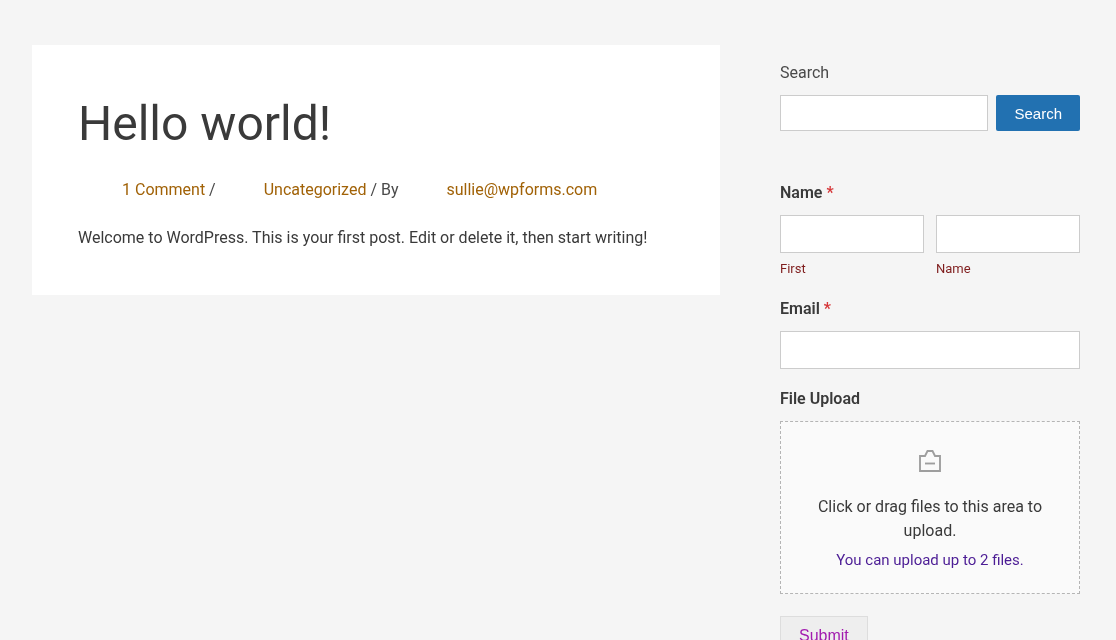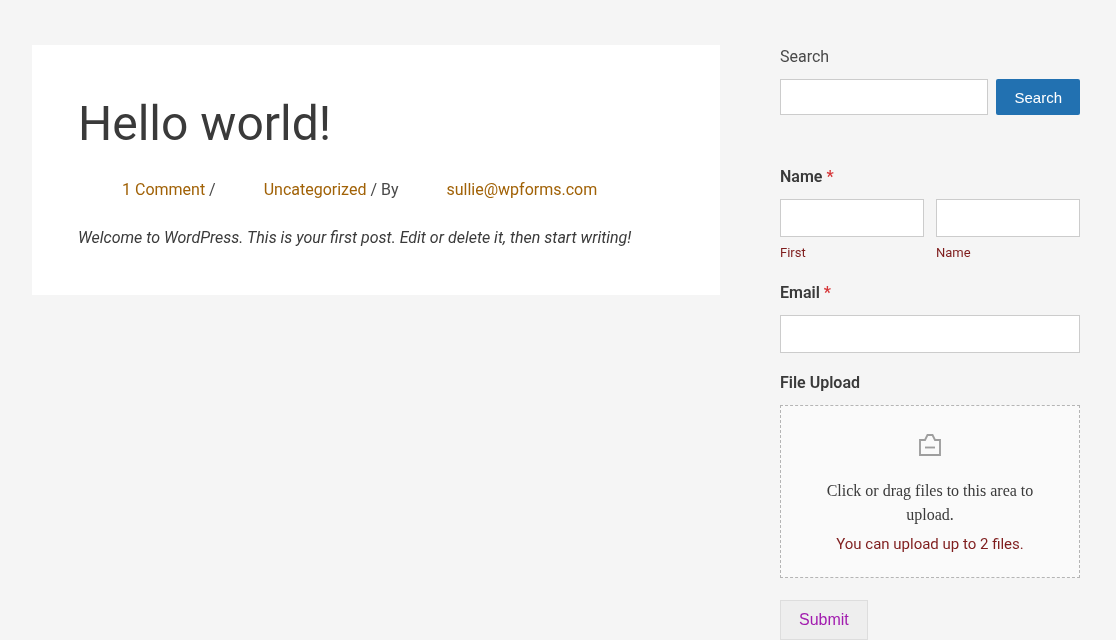--- a/index.html
+++ b/index.html
@@ -42,28 +42,28 @@
       color: #a16207;
       text-decoration: none;
       margin-left: 44px;
     }
     .post-meta .sep {
       color: #4a4a4a;
     }
     .post-content {
       font-size: 16px;
       color: #3a3a3a;
-      font-style: italic;
     }
     .sidebar {
       width: 300px;
       flex-shrink: 0;
     }
     .widget {
       margin-bottom: 50px;
+      margin-top: 16px;
     }
     .search-label {
       font-size: 16px;
       color: #4a4a4a;
       margin-bottom: 10px;
       display: block;
     }
     .search-row {
       display: flex;
       gap: 8px;
@@ -129,25 +129,24 @@
     }
     .file-icon {
       display: inline-block;
       margin-bottom: 12px;
       color: #9e9e9e;
     }
     .file-upload-text {
       font-size: 16px;
       color: #3a3a3a;
       margin-bottom: 6px;
-      font-family: Liberation Serif, serif;
     }
     .file-upload-hint {
       font-size: 15px;
-      color: #7f1d1d;
+      color: #4c1d95;
     }
     .submit-button {
       background-color: #eeeeee;
       border: 1px solid #ddd;
       padding: 10px 18px;
       font-size: 16px;
       color: #a21caf;
       cursor: pointer;
       margin-top: 4px;
     }

